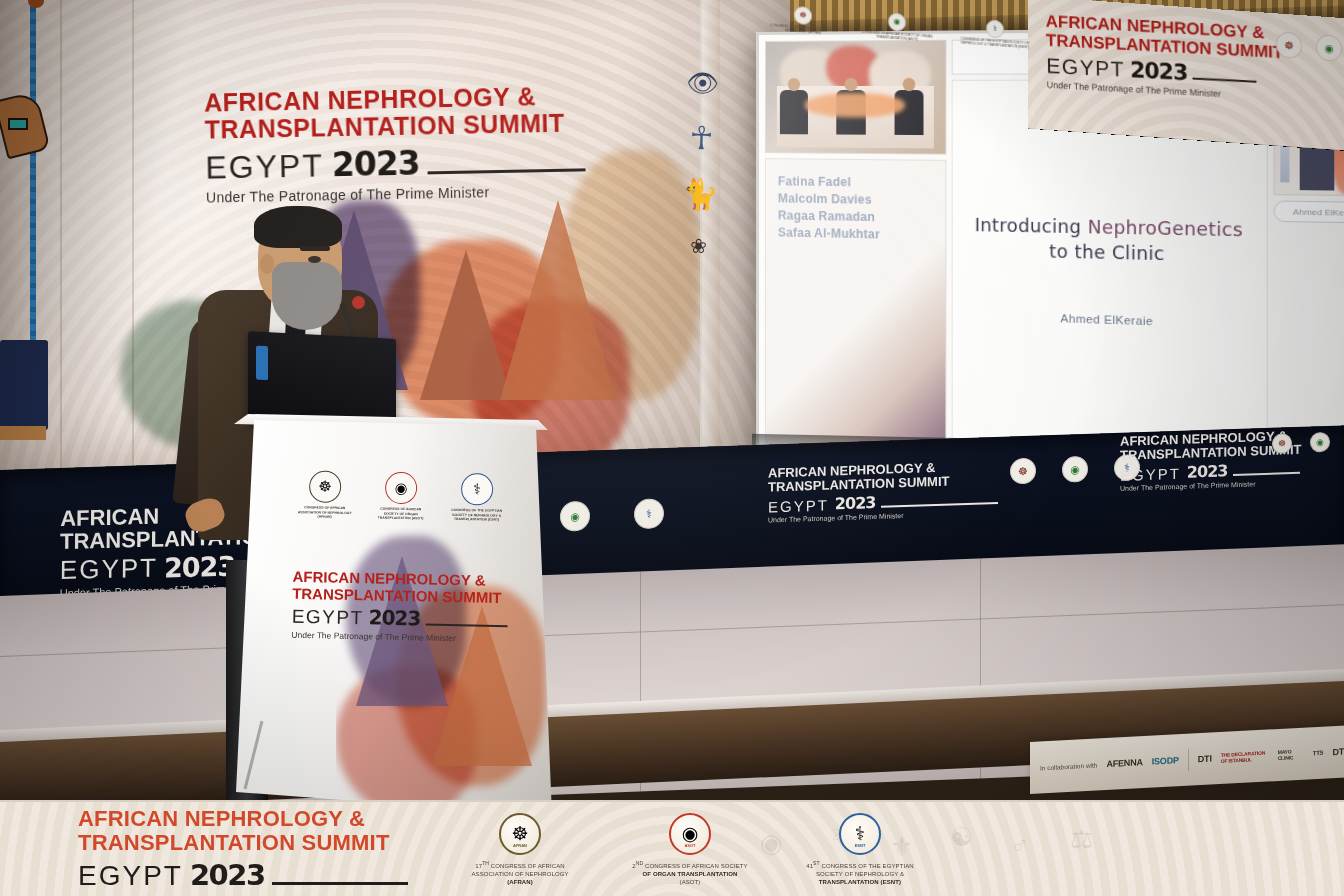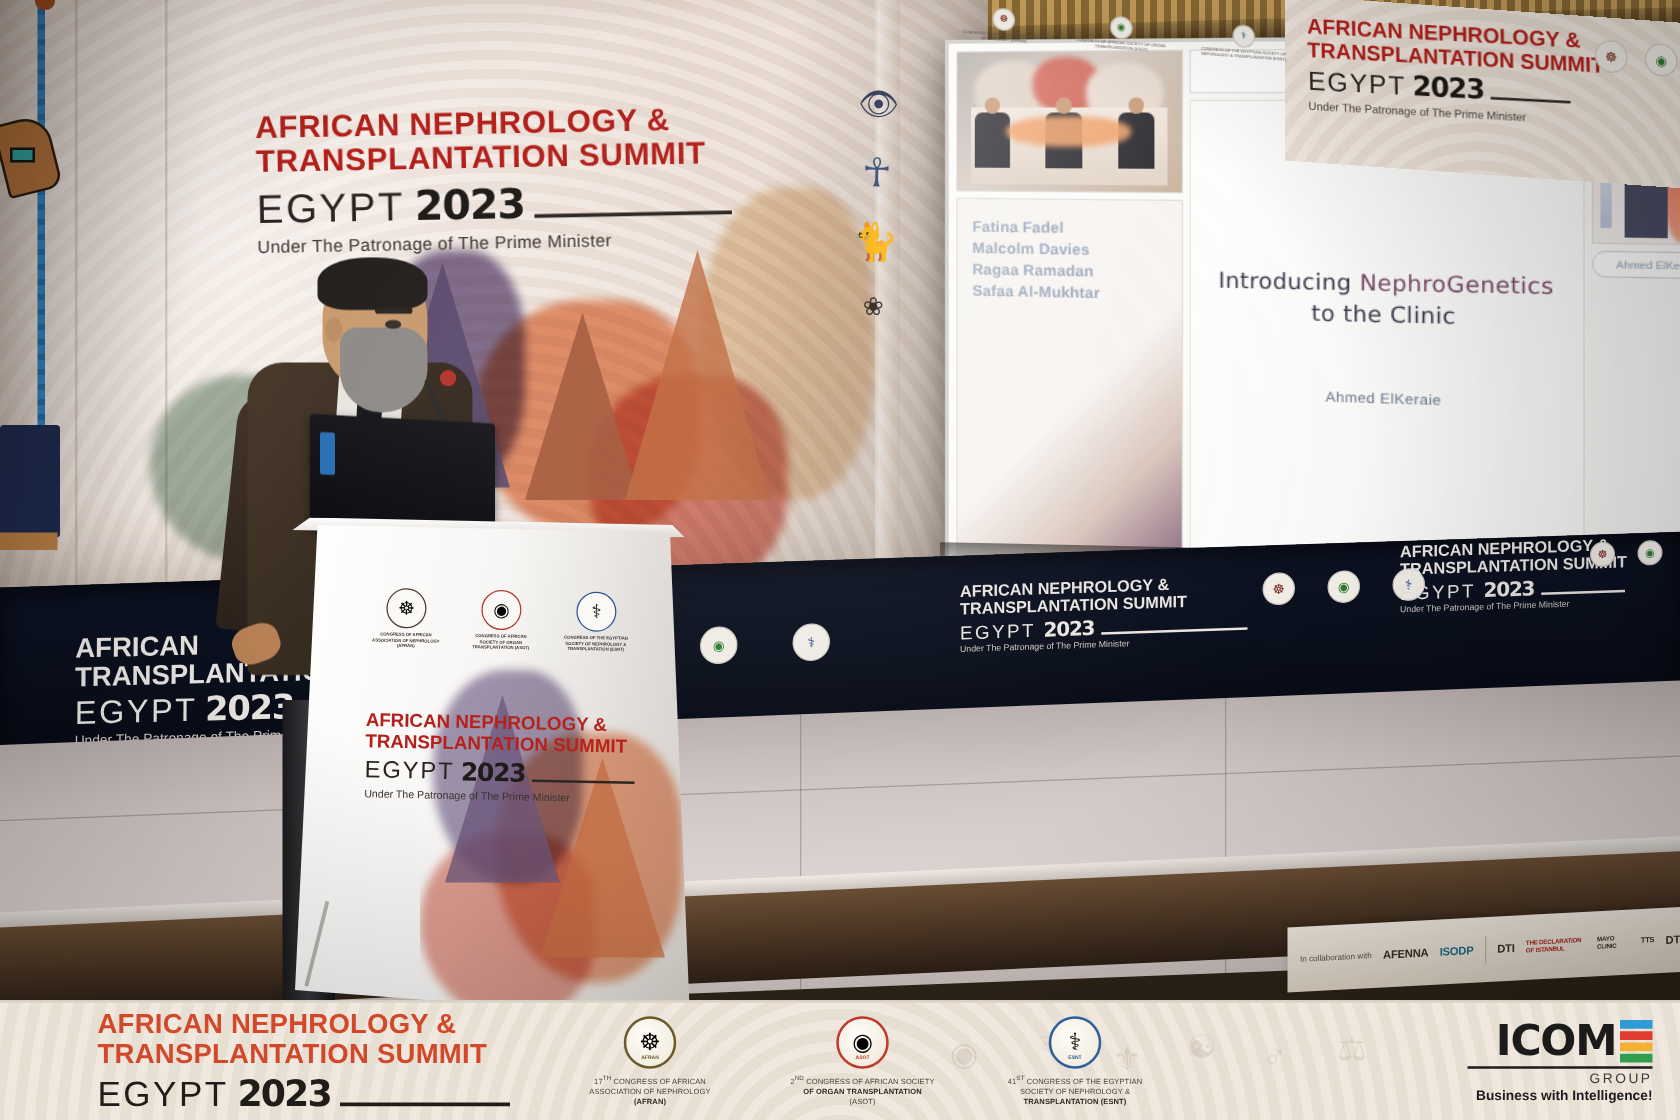--- a/index.html
+++ b/index.html
@@ -740,29 +740,15 @@
         </div>
         <div class="bb-cap">
           <span>41</span><sup>ST</sup><span> CONGRESS OF THE EGYPTIAN</span><br>
           <span>SOCIETY OF NEPHROLOGY &amp;</span><br>
           <b>TRANSPLANTATION (ESNT)</b>
         </div>
       </div>
 
     </div>
 
-    <div class="bb-right">
-      <div class="icom-row">
-        <span class="icom-text">ICOM</span>
-        <span class="icom-flag">
-          <i style="background:#2e9ad6"></i>
-          <i style="background:#e03c31"></i>
-          <i style="background:#f2b134"></i>
-          <i style="background:#2f9e4f"></i>
-        </span>
-      </div>
-      <div class="icom-rule"></div>
-      <div class="icom-group">GROUP</div>
-      <div class="icom-tag">Business with Intelligence!</div>
-    </div>
   </div>
 
 </div>
 
 </body></html>

